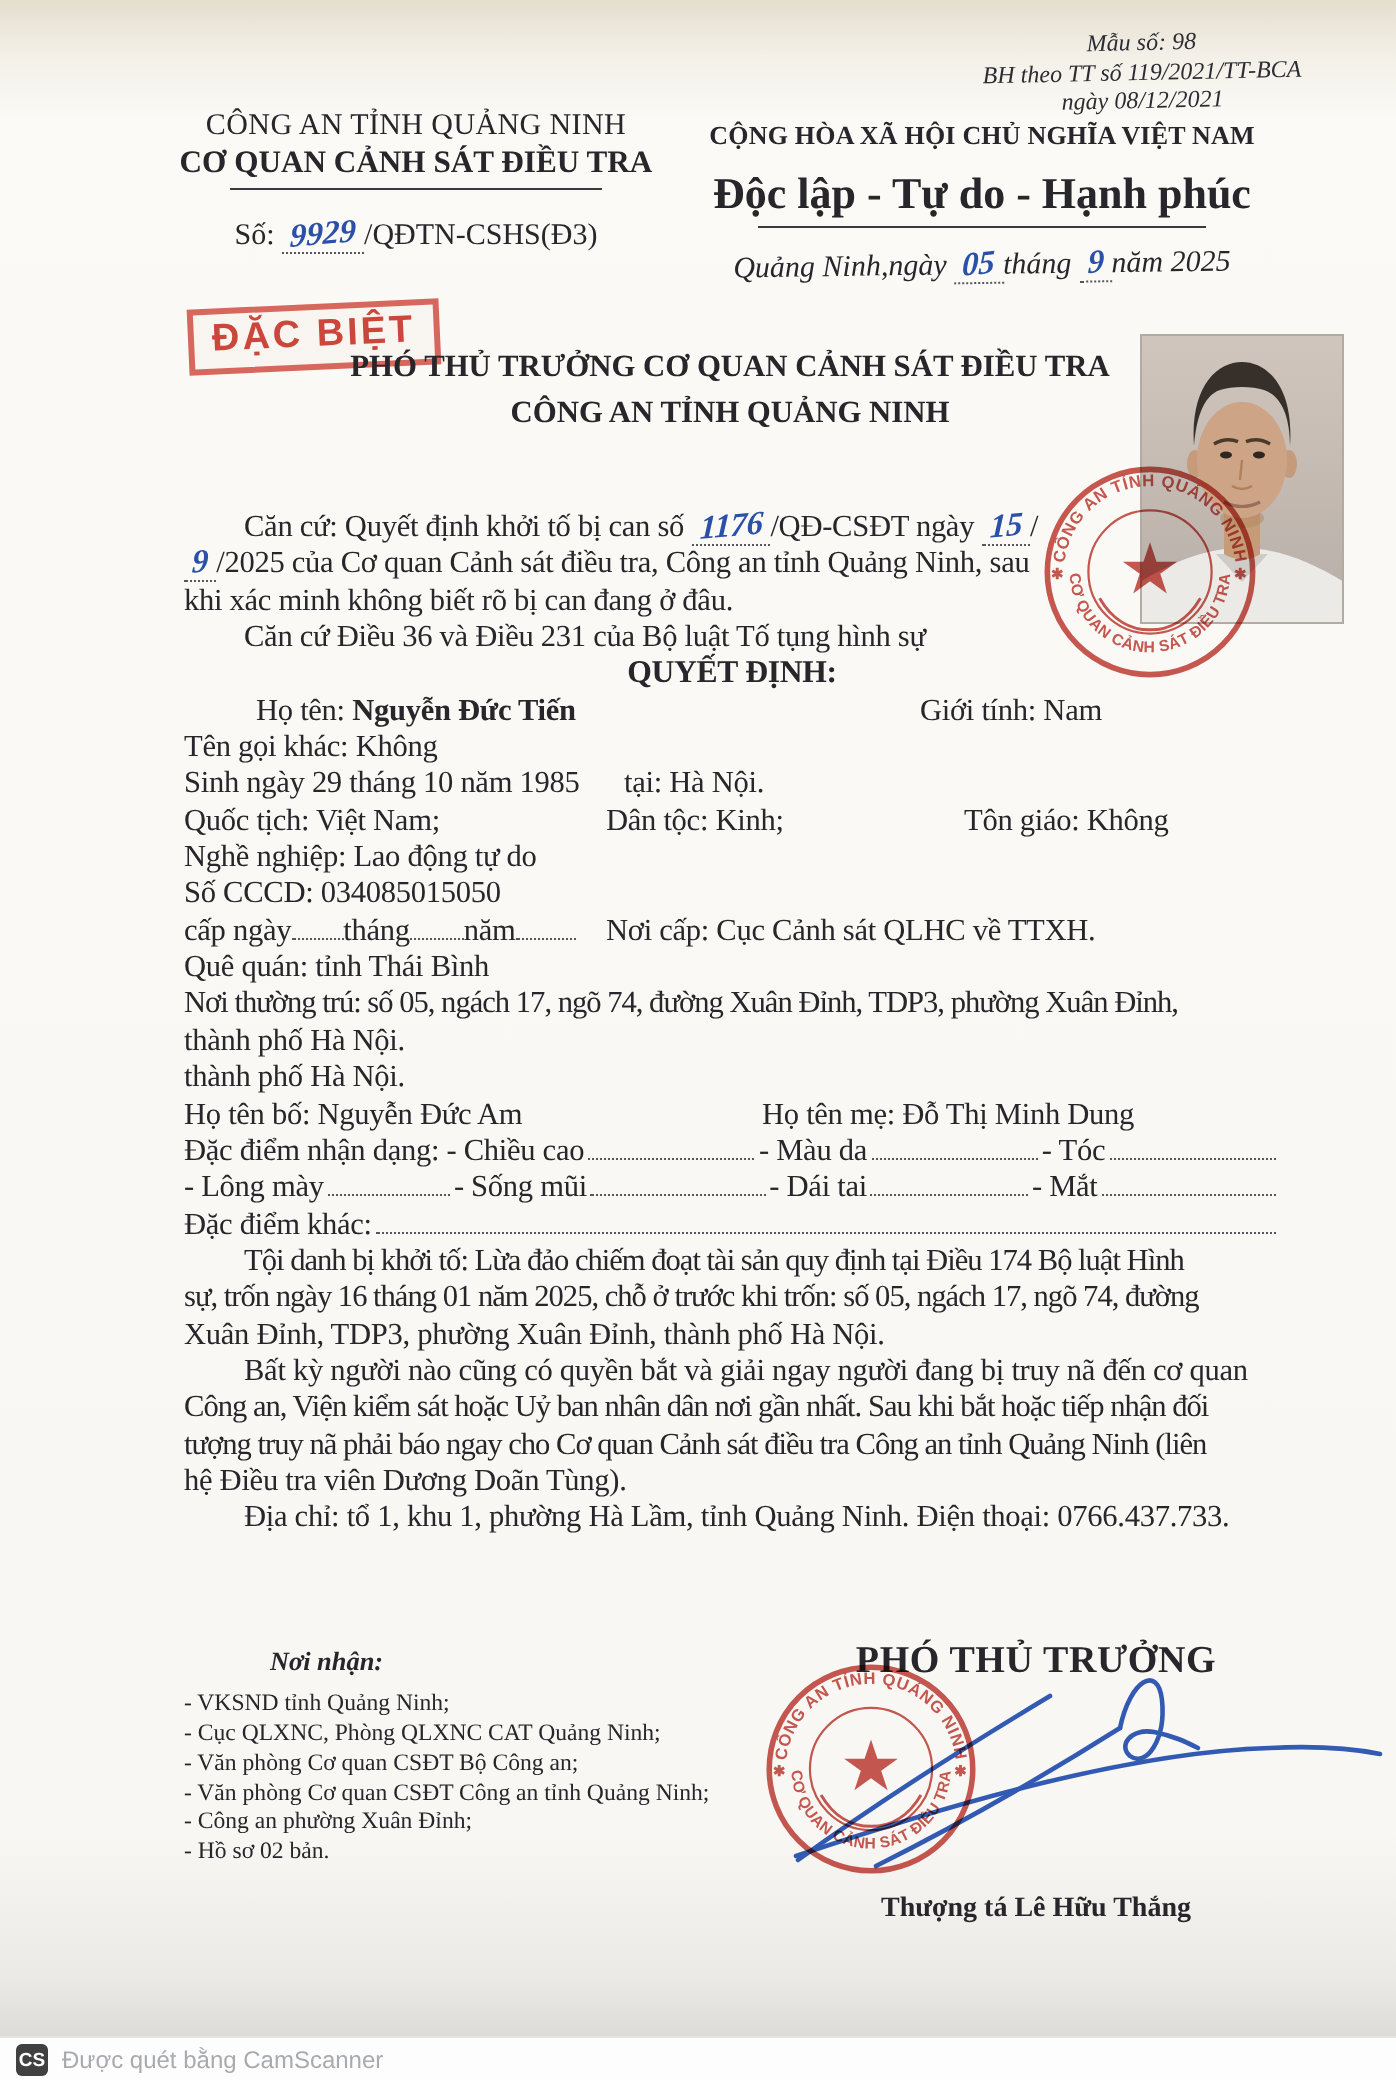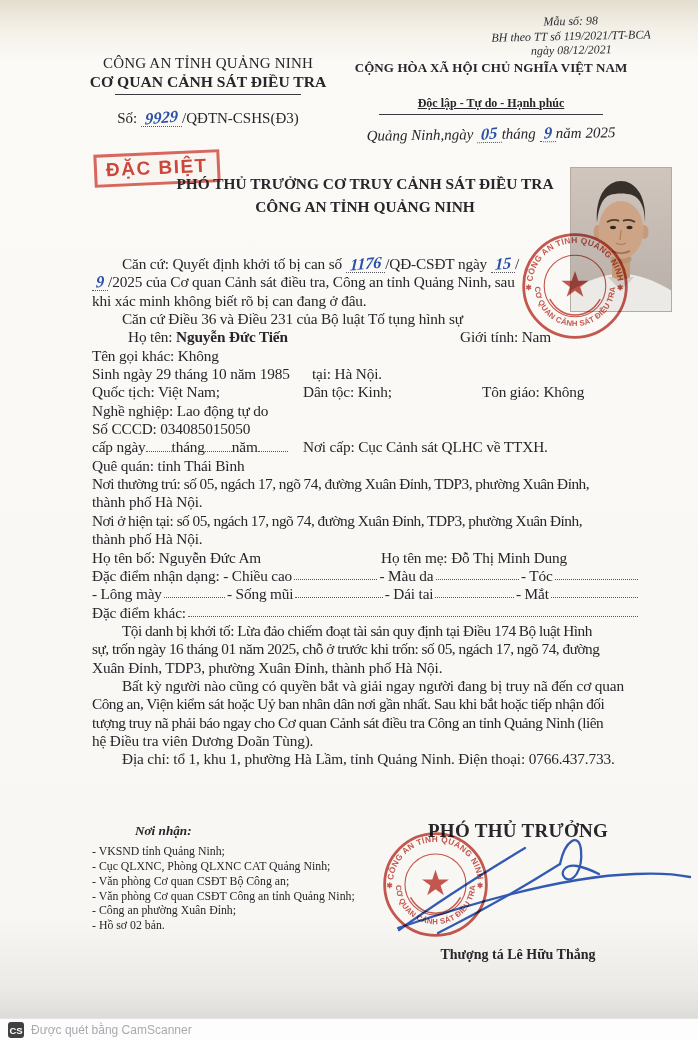--- a/index.html
+++ b/index.html
@@ -13,21 +13,21 @@
   
   .meta{left:448px;top:14px;width:246px;text-align:center;font-style:italic;
         font-size:12px;line-height:14.6px;transform:rotate(-1.2deg);color:#2c2c33;}
   .hdr-left{left:58px;top:55px;width:300px;text-align:center;}
   .hl1{font-size:15px;letter-spacing:.2px;}
   .hl2{font-size:15.6px;font-weight:bold;margin-top:1px;}
   .rule{height:0;border-top:1.5px solid #3a3a40;margin:3px auto 0;}
   .so-line{margin-top:15px;font-size:15px;}
   .hdr-right{left:346px;top:60px;width:290px;text-align:center;}
   .hr1{font-size:13px;font-weight:bold;letter-spacing:.1px;}
-  .hr2{font-size:12px;font-weight:bold;margin-top:20px;text-decoration:underline;}
+  .hr2{font-size:22px;font-weight:bold;margin-top:8px;}
   .date-line{margin-top:11px;font-style:italic;font-size:15px;transform:rotate(-.8deg);}
   .dacbiet{left:94px;top:152px;transform:rotate(-2.6deg);border:3.5px solid rgba(203,52,40,.8);
      color:#c8372c;font-family:"Liberation Sans",sans-serif;font-weight:bold;font-size:19px;
      padding:2px 9px 3px;letter-spacing:1.5px;background:rgba(203,52,40,.03);opacity:.92;}
   .title-block{left:40px;top:161px;width:650px;text-align:center;}
   .t-main{font-size:17.5px;font-weight:bold;letter-spacing:.3px;}
   .t-sup{font-size:10.5px;vertical-align:super;font-weight:bold;}
   .t-sub{font-size:15.4px;font-weight:bold;line-height:22.5px;margin-top:12px;}
   
   .photo{left:570px;top:167px;width:102px;height:145px;z-index:1;}
@@ -90,21 +90,21 @@
       <span>Quảng Ninh,ngày</span>
       <span class="dotu"><span class="hw">05</span></span><span>tháng</span>
       <span class="dotu"><span class="hw">9</span></span><span>năm 2025</span>
     </div>
   </div>
 
   <div class="abs dacbiet">ĐẶC BIỆT</div>
 
   <div class="abs title-block">
     <div class="t-sub">
-      <div>PHÓ THỦ TRƯỞNG CƠ TRUY CẢNH SÁT ĐIỀU TRA</div>
+      <div>PHÓ THỦ TRƯỞNG CƠ QUAN CẢNH SÁT ĐIỀU TRA</div>
       <div>CÔNG AN TỈNH QUẢNG NINH</div>
     </div>
   </div>
 
   <svg class="abs photo" viewBox="0 0 102 145">
     <defs>
       <linearGradient id="pbg" x1="0" y1="0" x2="0" y2="1">
         <stop offset="0" stop-color="#d0c6be"></stop>
           <stop offset="1" stop-color="#b7aea7"></stop>
       </linearGradient>
@@ -146,20 +146,21 @@
     <div class="ln ind">
       <span>Căn cứ: Quyết định khởi tố bị can số</span>
       <span class="dotu"><span class="hw">1176</span></span><span>/QĐ-CSĐT ngày</span>
       <span class="dotu"><span class="hw">15</span></span><span>/</span>
     </div>
     <div class="ln">
       <span class="dotu"><span class="hw">9</span></span><span>/2025 của Cơ quan Cảnh sát điều tra, Công an tỉnh Quảng Ninh, sau</span>
     </div>
     <div class="ln">khi xác minh không biết rõ bị can đang ở đâu.</div>
     <div class="ln ind">Căn cứ Điều 36 và Điều 231 của Bộ luật Tố tụng hình sự</div>
+    <div class="ln decide">QUYẾT ĐỊNH:</div>
 
     <div class="ln" style="padding-left:36px">
       <span>Họ tên:</span>
       <span class="b">Nguyễn Đức Tiến</span>
       <span class="at" style="left:368px">Giới tính: Nam</span>
     </div>
     <div class="ln">Tên gọi khác: Không</div>
     <div class="ln">
       <span>Sinh ngày 29 tháng 10 năm 1985</span>
       <span class="at" style="left:220px">tại: Hà Nội.</span>
@@ -171,21 +172,20 @@
     </div>
     <div class="ln">Nghề nghiệp: Lao động tự do</div>
     <div class="ln">Số CCCD: 034085015050</div>
     <div class="ln">
       <span>cấp ngày</span><span class="dots" style="width:26px"></span><span>tháng</span><span class="dots" style="width:27px"></span><span>năm</span><span class="dots" style="width:30px"></span>
       <span class="at" style="left:211px">Nơi cấp: Cục Cảnh sát QLHC về TTXH.</span>
     </div>
     <div class="ln">Quê quán: tỉnh Thái Bình</div>
     <div class="ln t">Nơi thường trú: số 05, ngách 17, ngõ 74, đường Xuân Đỉnh, TDP3, phường Xuân Đỉnh,</div>
     <div class="ln">thành phố Hà Nội.</div>
-    <div class="ln t">Nơi ở hiện tại: số 05, ngách 17, ngõ 74, đường Xuân Đỉnh, TDP3, phường Xuân Đỉnh,</div>
     <div class="ln">thành phố Hà Nội.</div>
     <div class="ln">
       <span>Họ tên bố: Nguyễn Đức Am</span>
       <span class="at" style="left:289px">Họ tên mẹ: Đỗ Thị Minh Dung</span>
     </div>
     <div class="ln" style="display:flex">
       <span>Đặc điểm nhận dạng: - Chiều cao</span>
         <span class="dots" style="flex:1;margin:0 2px"></span>
         <span>- Màu da</span>
         <span class="dots" style="flex:1;margin:0 2px"></span>

